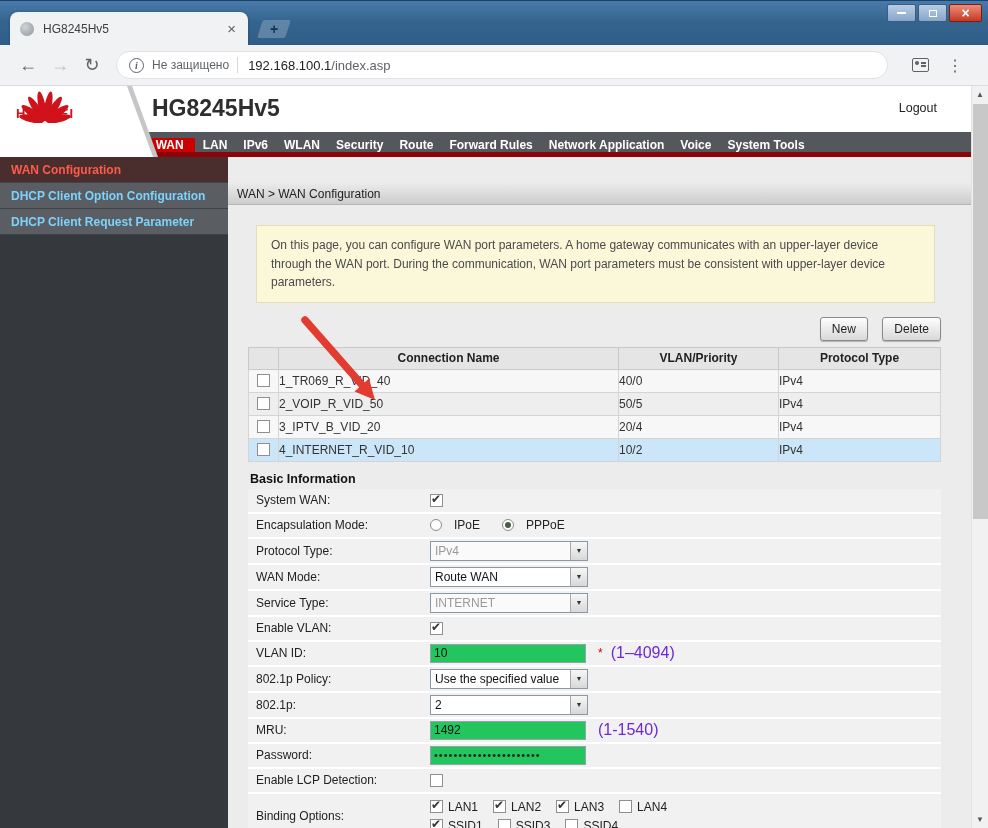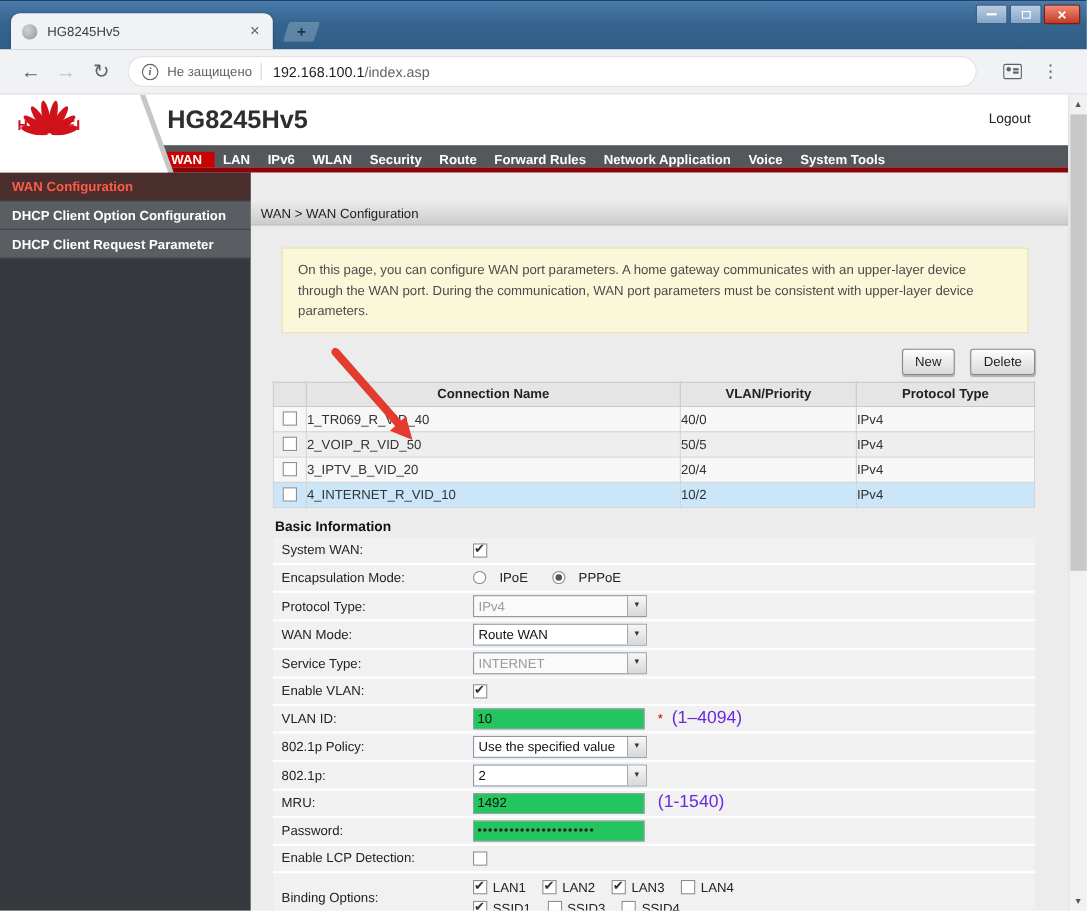--- a/index.html
+++ b/index.html
@@ -62,21 +62,21 @@
   .logout { position:absolute; right:34px; top:15px; font-size:12.5px; color:#222; cursor:pointer; }
 
   .r-nav { position:relative; height:20px; background:#54575c; display:flex; align-items:flex-end; padding-left:92px; }
   .r-nav-item { color:#fff; font-size:12px; font-weight:bold; padding:0 8px; display:flex; align-items:center; white-space:nowrap; }
   .r-nav-item.active { background:#cc0000; padding:0 11px; }
   .accent-line { height:5px; background:#8a0509; }
 
   .r-body { display:flex; height:671px; }
   .sidebar { width:228px; background:#35383d; flex:0 0 auto; }
   .side-item { height:26px; line-height:26px; padding-left:11px; font-size:12px; font-weight:bold;
-    background:#5a5d62; color:#ffffff; border-bottom:1px solid #3f4246; white-space:nowrap; overflow:hidden; }
+    background:#5a5d62; color:#7dd3fc; border-bottom:1px solid #3f4246; white-space:nowrap; overflow:hidden; }
   .side-item.active { background:#4a2e2e; color:#ff5a4a; }
 
   .content { flex:1; background:#ececec; position:relative; overflow:hidden; }
   .breadcrumb { height:22px; line-height:22px; padding-left:9px; font-size:12px; color:#222;
     background:linear-gradient(#ebebeb,#cccccc); border-bottom:1px solid #b5b5b5;margin-top:26px; }
   .content-inner { padding:0 30px 0 20px; }
 
   .info-box { margin:20px 6px 0 8px; background:#fbf8da; border:1px solid #e3dfb4;
     padding:10px 14px; font-size:12px; color:#4a4a4a; line-height:1.55; }
 

